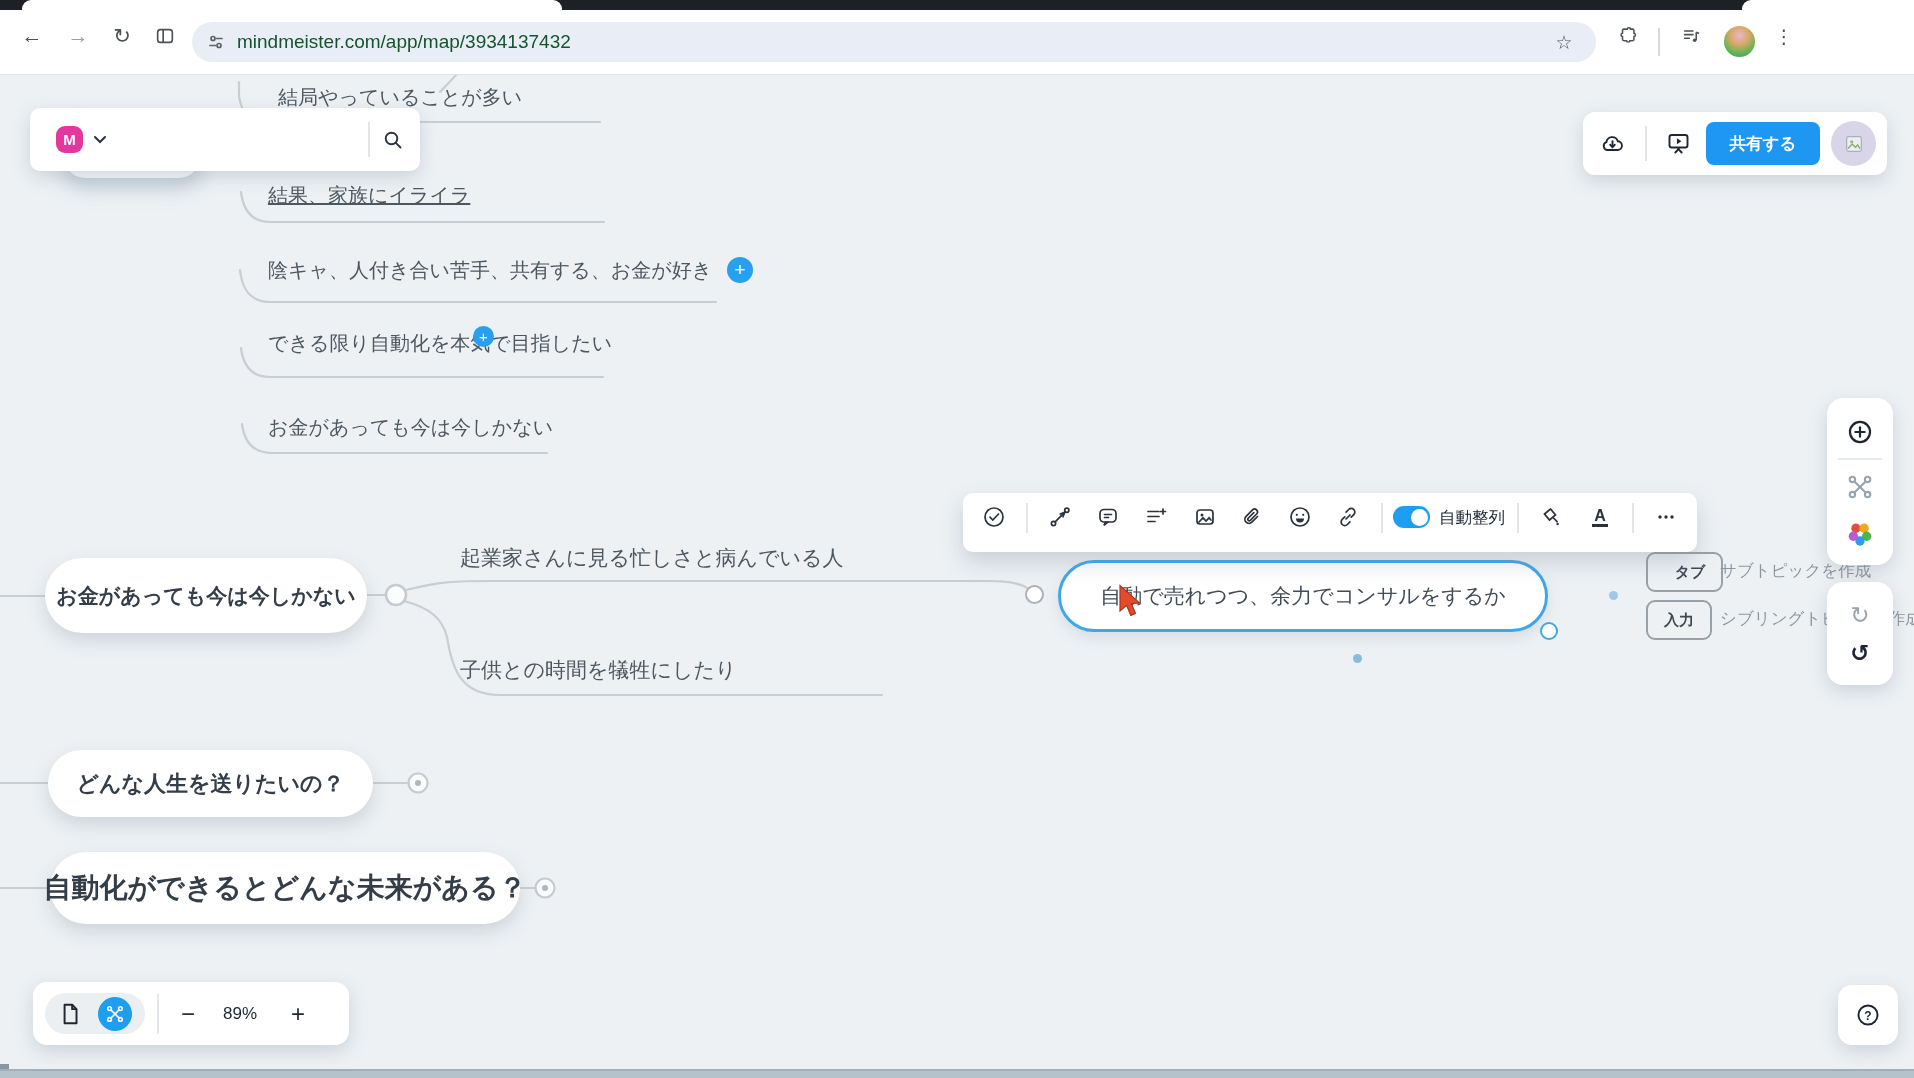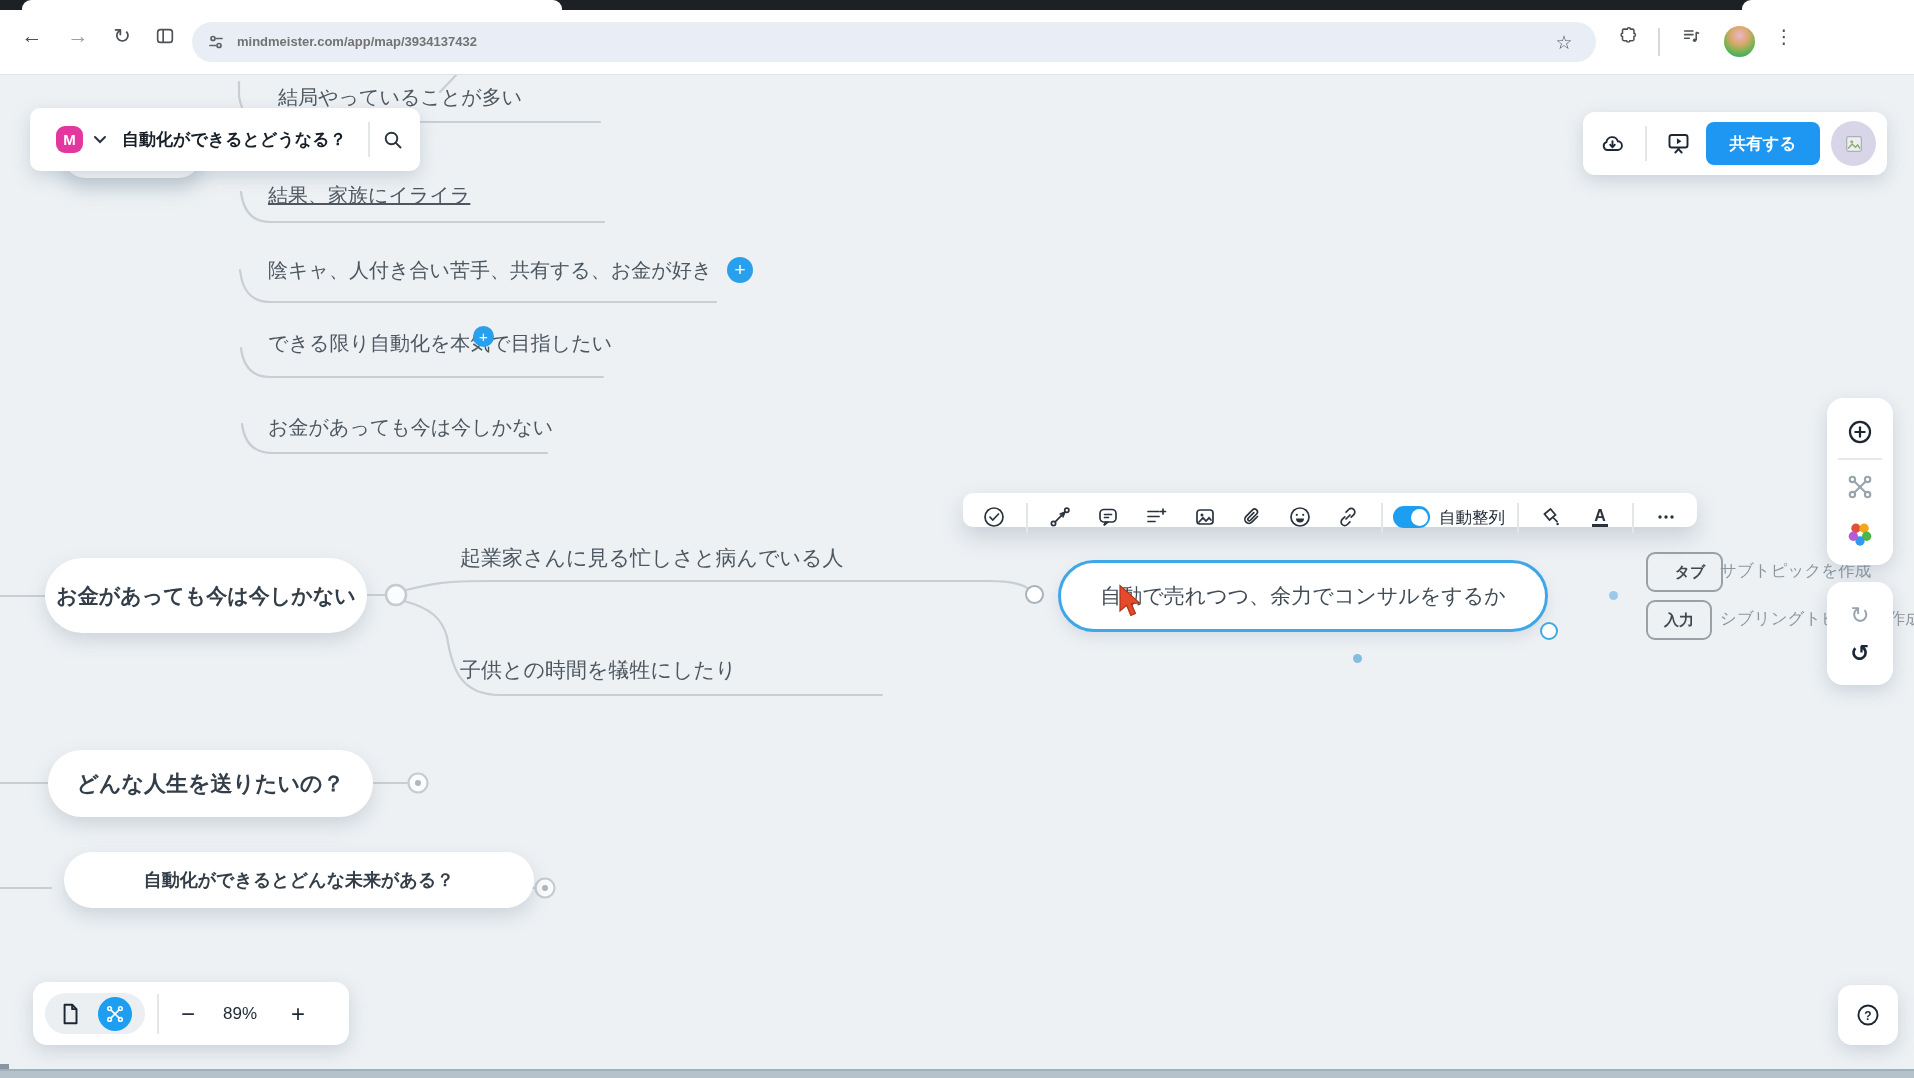--- a/index.html
+++ b/index.html
@@ -8,21 +8,21 @@
   .abs{position:absolute;}
   
   #tabstrip{left:0;top:0;width:1914px;height:10px;background:#1d2126;z-index:10;}
   .tab-seg{position:absolute;top:0;height:10px;background:#ffffff;border-radius:9px 9px 0 0;}
   #browser-bar{left:0;top:10px;width:1914px;height:64px;background:#ffffff;
                border-bottom:1px solid #e0e4e8;z-index:10;}
   .nav-btn{position:absolute;top:6px;width:40px;height:40px;display:flex;align-items:center;
            justify-content:center;color:#4c5257;font-size:21px;border-radius:50%;}
   #omnibox{position:absolute;left:192px;top:12px;width:1404px;height:40px;border-radius:20px;
            background:#e9eef6;display:flex;align-items:center;}
-  #omni-url{position:absolute;left:45px;top:0;line-height:40px;font-size:13px;color:#737373;font-weight:bold;}
+  #omni-url{position:absolute;left:45px;top:0;line-height:40px;font-size:19px;color:#14532d;}
   .omni-ic{position:absolute;top:8px;width:24px;height:24px;}
   
   #canvas{left:0;top:74px;width:1914px;height:1004px;background:#edf1f4;z-index:0;}
   #lines{left:0;top:0;width:1914px;height:1078px;z-index:1;pointer-events:none;}
   .node-text{position:absolute;white-space:nowrap;font-size:20px;color:#4d5760;z-index:2;}
   .pill-node{position:absolute;background:#fff;border-radius:40px;z-index:2;
              box-shadow:0 8px 18px rgba(125,140,155,.28);display:flex;align-items:center;
              justify-content:center;font-weight:bold;color:#333e48;white-space:nowrap;}
   .plus-bubble{position:absolute;background:#29a0ee;border-radius:50%;z-index:3;
                display:flex;align-items:center;justify-content:center;color:#fff;}
@@ -38,21 +38,21 @@
   #map-title{position:absolute;left:92px;top:0;line-height:63px;font-size:17px;font-weight:bold;color:#171f28;}
   .vdiv{position:absolute;width:1.5px;background:#e3e6e9;}
   
   #share-card{left:1583px;top:112px;width:304px;height:63px;border-radius:12px;z-index:5;}
   #share-btn{position:absolute;left:123px;top:10px;width:114px;height:43px;border-radius:8px;
              background:#1e97f2;color:#fff;font-size:16.5px;font-weight:bold;display:flex;
              align-items:center;justify-content:center;}
   #share-avatar{position:absolute;left:248px;top:9px;width:45px;height:45px;border-radius:50%;
                 background:#d9d5e9;display:flex;align-items:center;justify-content:center;}
   
-  #float-toolbar{left:963px;top:493px;width:734px;height:34px;border-radius:10px;z-index:6;
+  #float-toolbar{left:963px;top:493px;width:734px;height:59px;border-radius:10px;z-index:6;
                  box-shadow:0 10px 22px rgba(115,132,150,.3);}
   .tb-ic{position:absolute;top:7px;width:34px;height:34px;display:flex;align-items:center;justify-content:center;}
   #auto-align-toggle{position:absolute;left:430px;top:13px;width:37px;height:22px;border-radius:11px;
                      background:#1e9ef0;}
   #auto-align-toggle .knob{position:absolute;right:2.5px;top:2.5px;width:17px;height:17px;border-radius:50%;background:#fff;}
   #auto-align-label{position:absolute;left:476px;top:0;line-height:49px;font-size:16.5px;color:#1d2733;}
   
   #sel-circle{left:1025px;top:585px;width:15px;height:15px;border-radius:50%;background:#fff;
               border:2px solid #aab2b9;z-index:2;}
   #sel-pill{left:1058px;top:560px;width:490px;height:72px;border-radius:36px;background:#fff;
@@ -168,35 +168,34 @@
 <div class="plus-bubble" style="left:727px;top:257px;width:26px;height:26px;font-size:19px;">+</div>
 <div class="node-text" style="left:268px;top:330px;">できる限り自動化を本気で目指したい</div>
 <div class="plus-bubble" style="left:473px;top:326px;width:21px;height:21px;font-size:15px;">+</div>
 <div class="node-text" style="left:268px;top:414px;">お金があっても今は今しかない</div>
 
 <div class="pill-node" style="left:45px;top:558px;width:322px;height:75px;font-size:21px;">お金があっても今は今しかない</div>
 <div class="node-text" style="left:460px;top:544px;font-size:21px;">起業家さんに見る忙しさと病んでいる人</div>
 <div class="node-text" style="left:460px;top:656px;font-size:21px;">子供との時間を犠牲にしたり</div>
 
 <div class="pill-node" style="left:48px;top:750px;width:325px;height:67px;font-size:22px;">どんな人生を送りたいの？</div>
-<div class="pill-node" style="left:64px;top:852px;width:470px;height:56px;font-size:18px;">自動化ができるとどんな未来がある？</div>
+<div class="pill-node" style="left:50px;top:852px;width:470px;height:72px;font-size:28px;">自動化ができるとどんな未来がある？</div>
 
 <div class="abs" id="sel-circle"></div>
 <div class="abs" id="sel-pill">自動で売れつつ、余力でコンサルをするか</div>
 <div class="abs" id="sel-handle"></div>
 <div class="blue-dot" style="left:1609px;top:591px;width:9px;height:9px;background:#9cc9e8;"></div>
 <div class="blue-dot" style="left:1353px;top:654px;width:9px;height:9px;background:#86bce0;"></div>
 
 <div class="abs" id="root-blob"></div>
 <div class="card" id="header-card">
   <div id="mm-logo">M</div>
   <svg class="abs" style="left:63px;top:27px;" width="14" height="9" viewBox="0 0 14 9">
     <polyline points="2,2 7,7 12,2" fill="none" stroke="#2a333d" stroke-width="2" stroke-linecap="round"></polyline>
   </svg>
-  <div id="map-title">自動化ができるとどうなる？</div>
   <div class="vdiv" style="left:338px;top:14px;height:35px;"></div>
   <svg class="abs" style="left:351px;top:20px;" width="24" height="24" viewBox="0 0 24 24">
     <circle cx="10.5" cy="10.5" r="5.8" fill="none" stroke="#2a333d" stroke-width="1.9"></circle>
     <line x1="14.8" y1="14.8" x2="19.5" y2="19.5" stroke="#2a333d" stroke-width="1.9" stroke-linecap="round"></line>
   </svg>
 </div>
 
 <div class="card" id="share-card">
   <svg class="abs" style="left:16px;top:19px;" width="27" height="26" viewBox="0 0 24 24">
     <path d="M7.5,17.5 h9 a4,4 0 0 0 0.4,-8 A5.4,5.4 0 0 0 6.4,10.3 A3.7,3.7 0 0 0 7.5,17.5 z" fill="none" stroke="#1d2733" stroke-width="1.7"></path>

